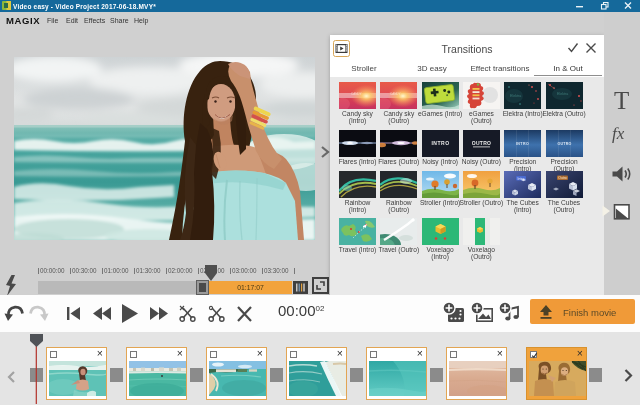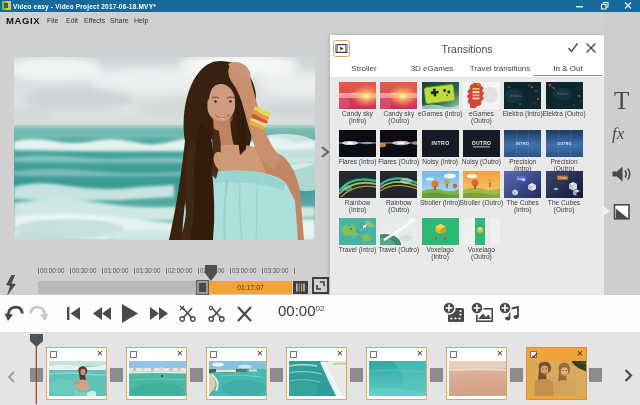--- a/index.html
+++ b/index.html
@@ -224,22 +224,22 @@
         <rect x="13" y="10.4" width="1" height="1"></rect>
       </g>
   </svg>
   <svg class="abs" style="left:237px;top:7px" width="12" height="12">
       <path d="M1.5 6 L4.5 9.5 L10.5 1.5" fill="none" stroke="#4a4a4a" stroke-width="1.4"></path>
     </svg>
   <svg class="abs" style="left:255px;top:7px" width="12" height="12">
       <path d="M1.5 1.5 L10.5 10.5 M10.5 1.5 L1.5 10.5" stroke="#4a4a4a" stroke-width="1.4"></path>
     </svg>
   <div class="abs tab" style="left:0px">Stroller</div>
-  <div class="abs tab" style="left:68px">3D eGames</div>
-  <div class="abs tab" style="left:136px">Travel transitions</div>
+  <div class="abs tab" style="left:68px">3D easy</div>
+  <div class="abs tab" style="left:136px">Effect transitions</div>
   <div class="abs tab" style="left:204px;color:#333">In &amp; Out</div>
   <div class="abs" id="tabline"></div>
   <svg class="abs" width="0" height="0">
       <defs>
 <linearGradient id="candy" x1="0" y1="0" x2="0" y2="1">
           <stop offset="0" stop-color="#e85a48"></stop>
           <stop offset="0.42" stop-color="#e04e52"></stop>
           <stop offset="0.75" stop-color="#d23a58"></stop>
           <stop offset="1" stop-color="#c63360"></stop>
         </linearGradient>
@@ -599,20 +599,27 @@
     </svg>
     <svg class="abs" style="left:498px;top:6px" width="23" height="22">
       <path d="M11.5 8 L20 6 V15.5 A1 1 0 0 1 20 16" fill="none" stroke="#4a4a4a" stroke-width="1.8"></path>
 <ellipse cx="9.8" cy="17.5" rx="2.6" ry="2" fill="#4a4a4a"></ellipse>
       <ellipse cx="18" cy="16" rx="2.6" ry="2" fill="#4a4a4a"></ellipse>
 <rect x="10.6" y="7.6" width="1.8" height="10" fill="#4a4a4a"></rect>
 <circle cx="7" cy="7" r="6" fill="#4a4a4a" stroke="#fdfdfd" stroke-width="1.4"></circle>
       <path d="M7 3.6 V10.4 M3.6 7 H10.4" stroke="#fff" stroke-width="1.6"></path>
     </svg>
   <div class="abs" style="left:278px;top:7px;font-size:15px;color:#3a3a3a">00:00<span style="font-size:8px;vertical-align:5px">02</span></div>
+  <div class="abs" id="finish">
+      <svg class="abs" style="left:7px;top:5px" width="18" height="16">
+        <path d="M9 1 L15 8 H11.5 V11.5 H6.5 V8 H3 Z" fill="#4c4126"></path>
+        <rect x="3.5" y="13" width="11" height="1.8" fill="#4c4126"></rect>
+      </svg>
+      <span>Finish movie</span>
+    </div>
 </div>
 
 <div class="abs" id="strip">
   <div class="abs" style="left:6px;top:37px;width:12px;height:12px"><svg width="12" height="12">
         <path d="M8 1 L3 6 L8 11" fill="none" stroke="#a2a2a2" stroke-width="2.2"></path>
       </svg></div>
   <div class="abs" style="left:622px;top:36px;width:12px;height:13px"><svg width="12" height="13">
         <path d="M3.5 1 L9 6.5 L3.5 12" fill="none" stroke="#4a4a4a" stroke-width="2.2"></path>
       </svg></div>
   <div class="clip" style="left:46px;background:#fff;border-color:#e2a553">

